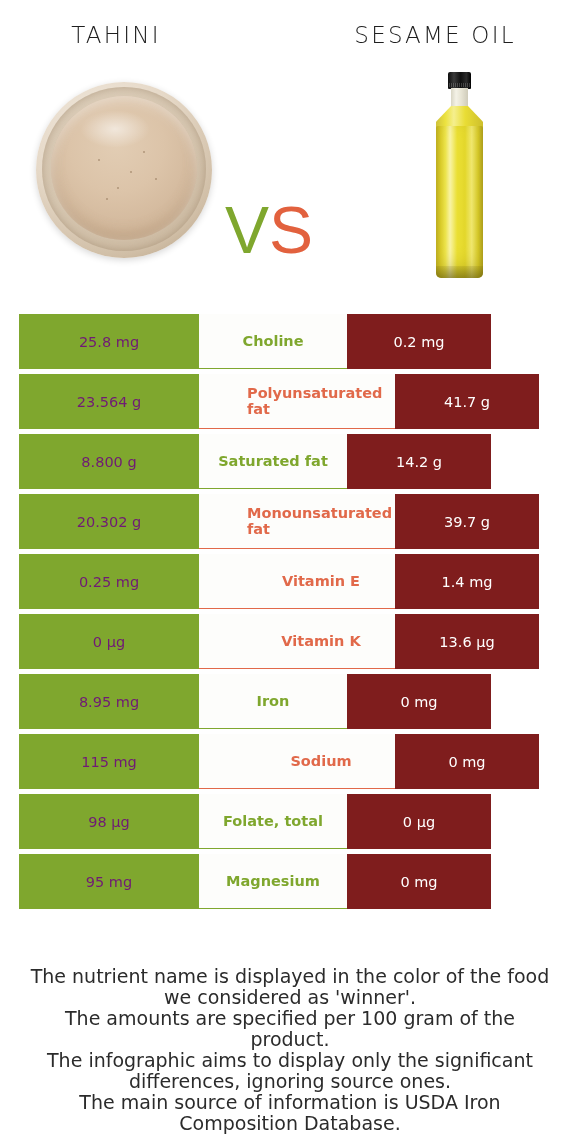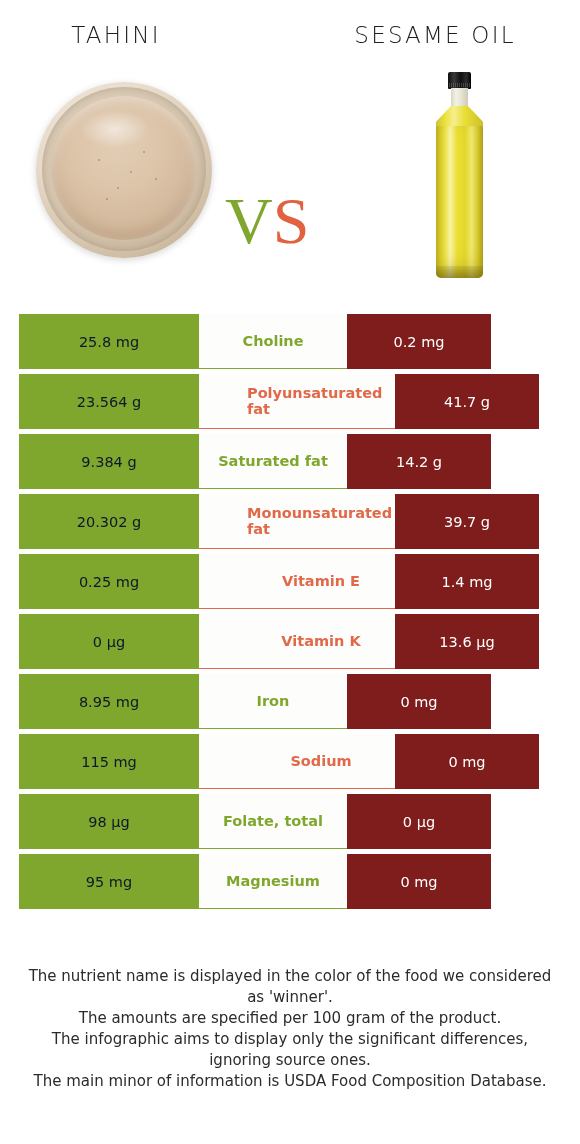--- a/index.html
+++ b/index.html
@@ -85,26 +85,26 @@
     position: absolute;
     width: 2px; height: 2px;
     border-radius: 50%;
     background: rgba(120,90,60,.45);
   }
 
   
   .vs {
     position: absolute;
     left: 225px;
-    top: 118px;
+    top: 127px;
     font-size: 66px;
     font-weight: 400;
     letter-spacing: 0px;
     line-height: 1;
-    font-family: Liberation Serif, serif;
+    font-family: Liberation Sans, sans-serif;
   }
   .vs .v { color: #7fa72e; }
   .vs .s { color: #e2613e; }
 
   
   .bottle-wrap {
     position: absolute;
     left: 420px;
     top: 0px;
     width: 80px;
@@ -179,21 +179,21 @@
   .cell {
     display: flex;
     align-items: center;
     justify-content: center;
     font-size: 14.5px;
     font-family: "DejaVu Sans", sans-serif;
   }
   .cell-left {
     width: 180px;
     background: #7fa72e;
-    color: #0f172a;
+    color: #701a75;
   }
   .cell-mid {
     width: 148px;
     background: #fdfdfb;
     font-weight: bold;
     border-bottom: 1px solid transparent;
   }
   .cell-right {
     width: 144px;
     background: #7f1d1d;
@@ -202,21 +202,21 @@
   .mid-green  { color: #7fa72e; border-bottom-color: #7fa72e; }
   .mid-orange { color: #e1694a; border-bottom-color: #e1694a; padding-left: 48px; }
 
   
   .footer {
     position: absolute;
     left: 0;
     top: 966px;
     width: 580px;
     text-align: center;
-    font-size: 15px;
+    font-size: 19px;
     line-height: 21px;
     color: #2b2b2b;
     font-family: "DejaVu Sans", sans-serif;
   }
   .footer p {
     margin: 0;
     padding: 0 24px;
   }
 </style>
 </head>
@@ -261,21 +261,21 @@
       <div class="cell cell-left">25.8 mg</div>
       <div class="cell cell-mid mid-green">Choline</div>
       <div class="cell cell-right">0.2 mg</div>
     </div>
     <div class="row">
       <div class="cell cell-left">23.564 g</div>
       <div class="cell cell-mid mid-orange">Polyunsaturated fat</div>
       <div class="cell cell-right">41.7 g</div>
     </div>
     <div class="row">
-      <div class="cell cell-left">9.384 g</div>
+      <div class="cell cell-left">8.800 g</div>
       <div class="cell cell-mid mid-green">Saturated fat</div>
       <div class="cell cell-right">14.2 g</div>
     </div>
     <div class="row">
       <div class="cell cell-left">20.302 g</div>
       <div class="cell cell-mid mid-orange">Monounsaturated fat</div>
       <div class="cell cell-right">39.7 g</div>
     </div>
     <div class="row">
       <div class="cell cell-left">0.25 mg</div>
@@ -306,14 +306,14 @@
       <div class="cell cell-left">95 mg</div>
       <div class="cell cell-mid mid-green">Magnesium</div>
       <div class="cell cell-right">0 mg</div>
     </div>
   </div>
 
 <div class="footer">
   <p>The nutrient name is displayed in the color of the food we considered as 'winner'.</p>
   <p>The amounts are specified per 100 gram of the product.</p>
   <p>The infographic aims to display only the significant differences, ignoring source ones.</p>
-  <p>The main minor of information is USDA Food Composition Database.</p>
+  <p>The main source of information is USDA Iron Composition Database.</p>
 </div>
 
 </body></html>

